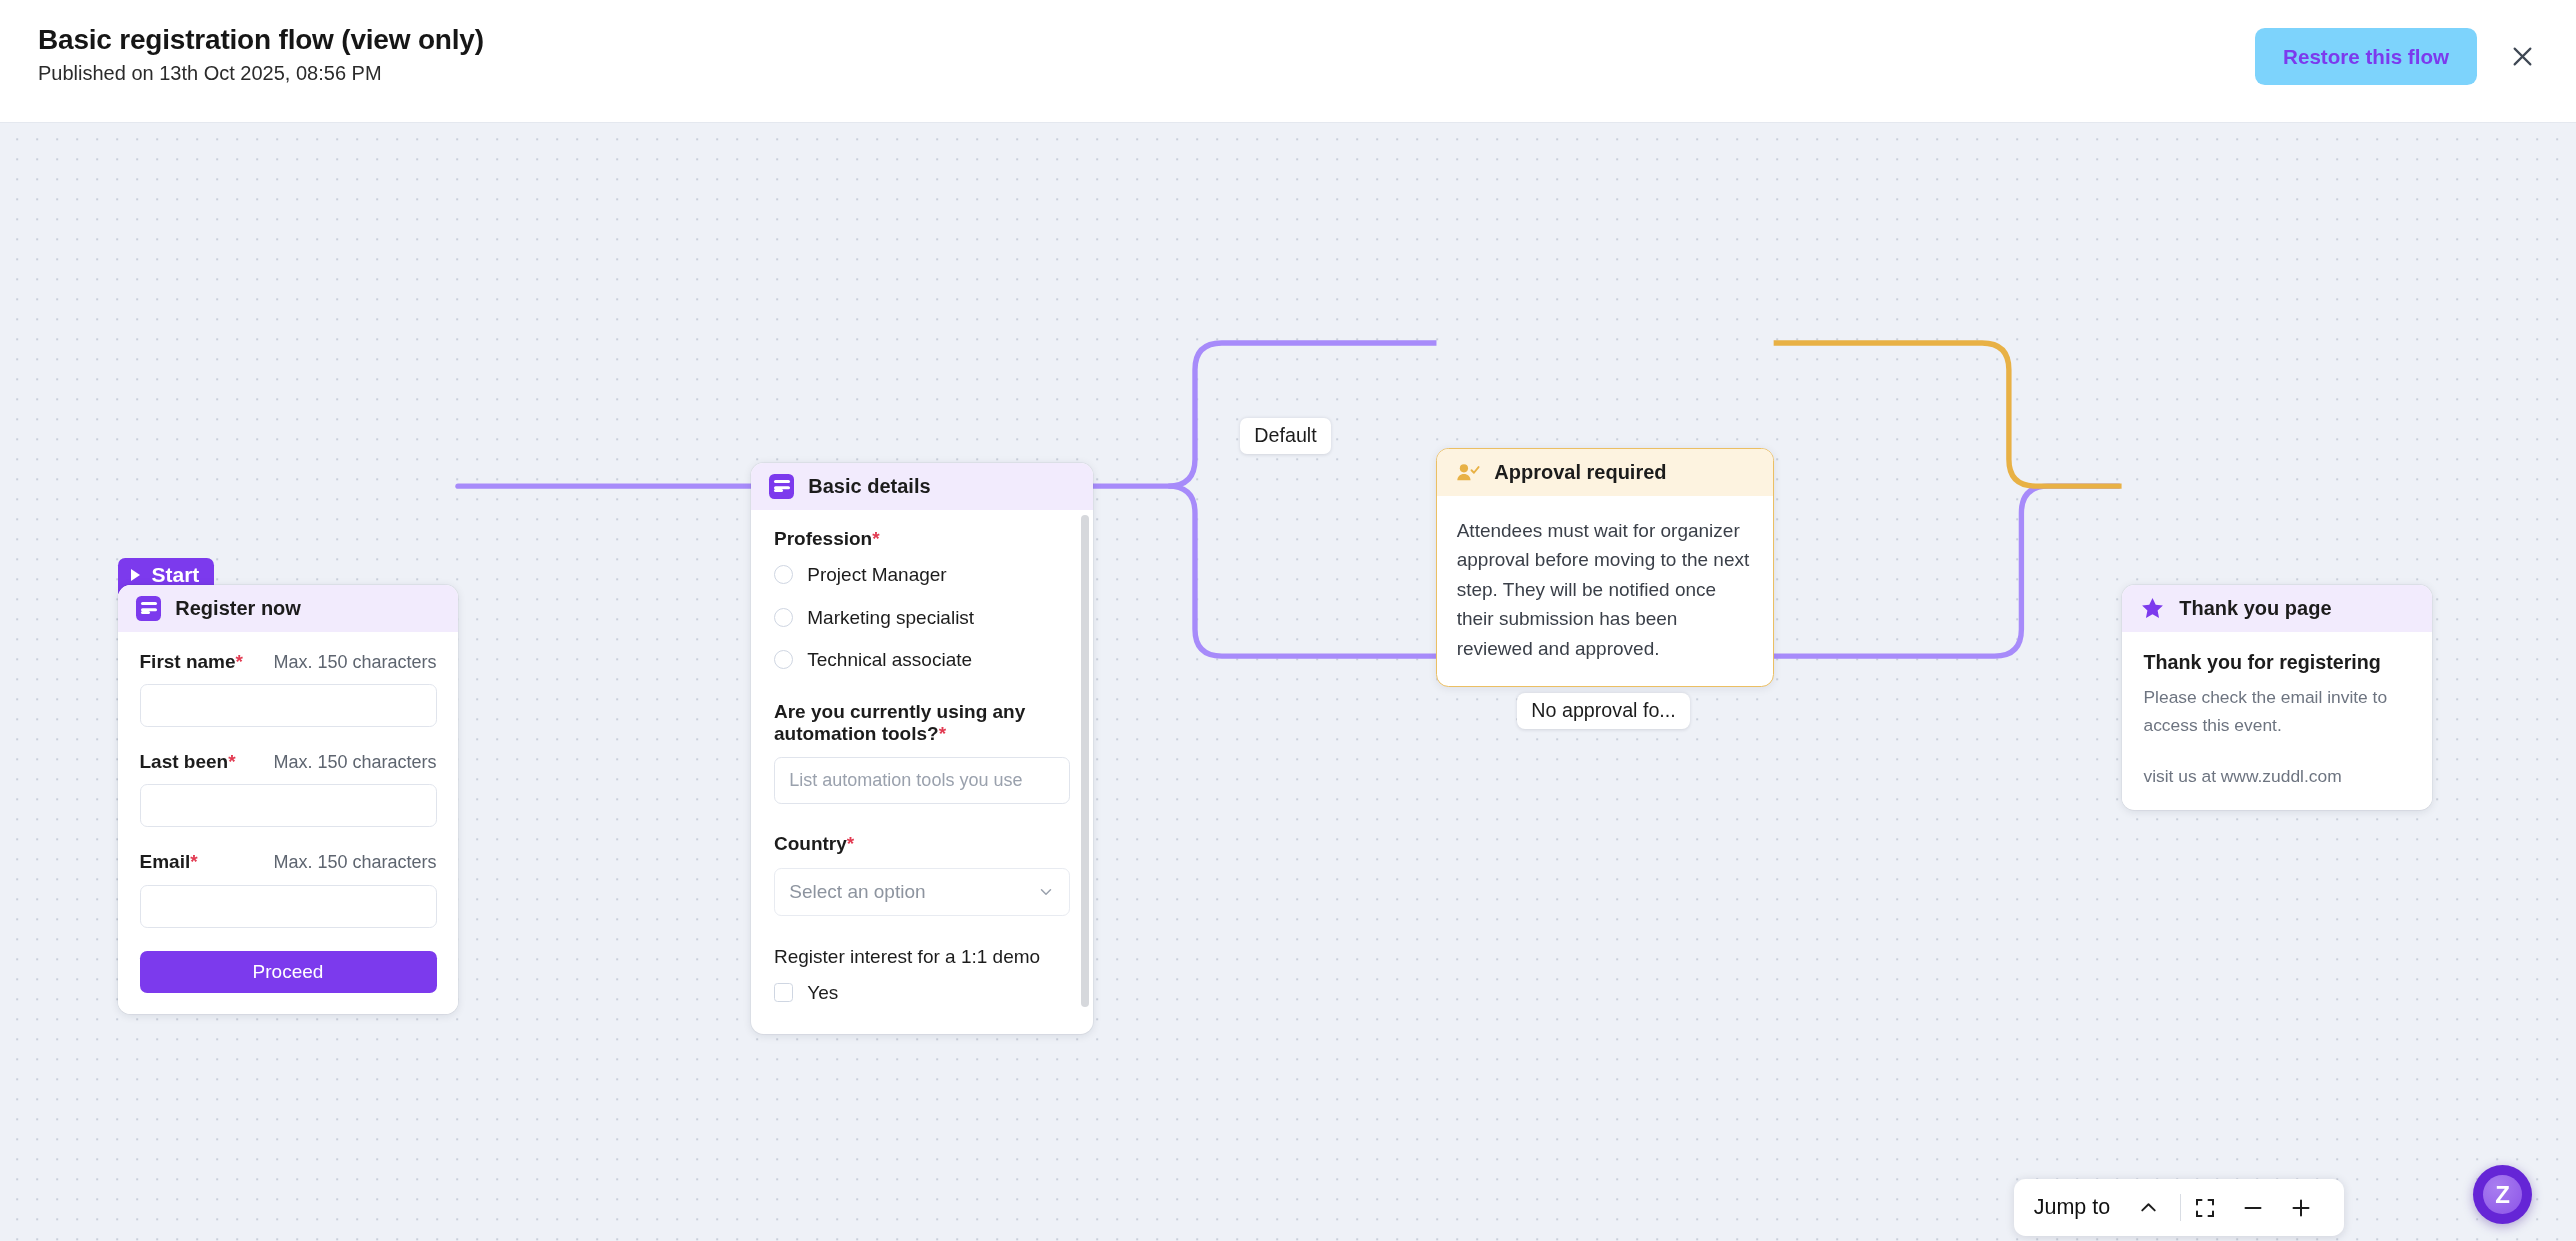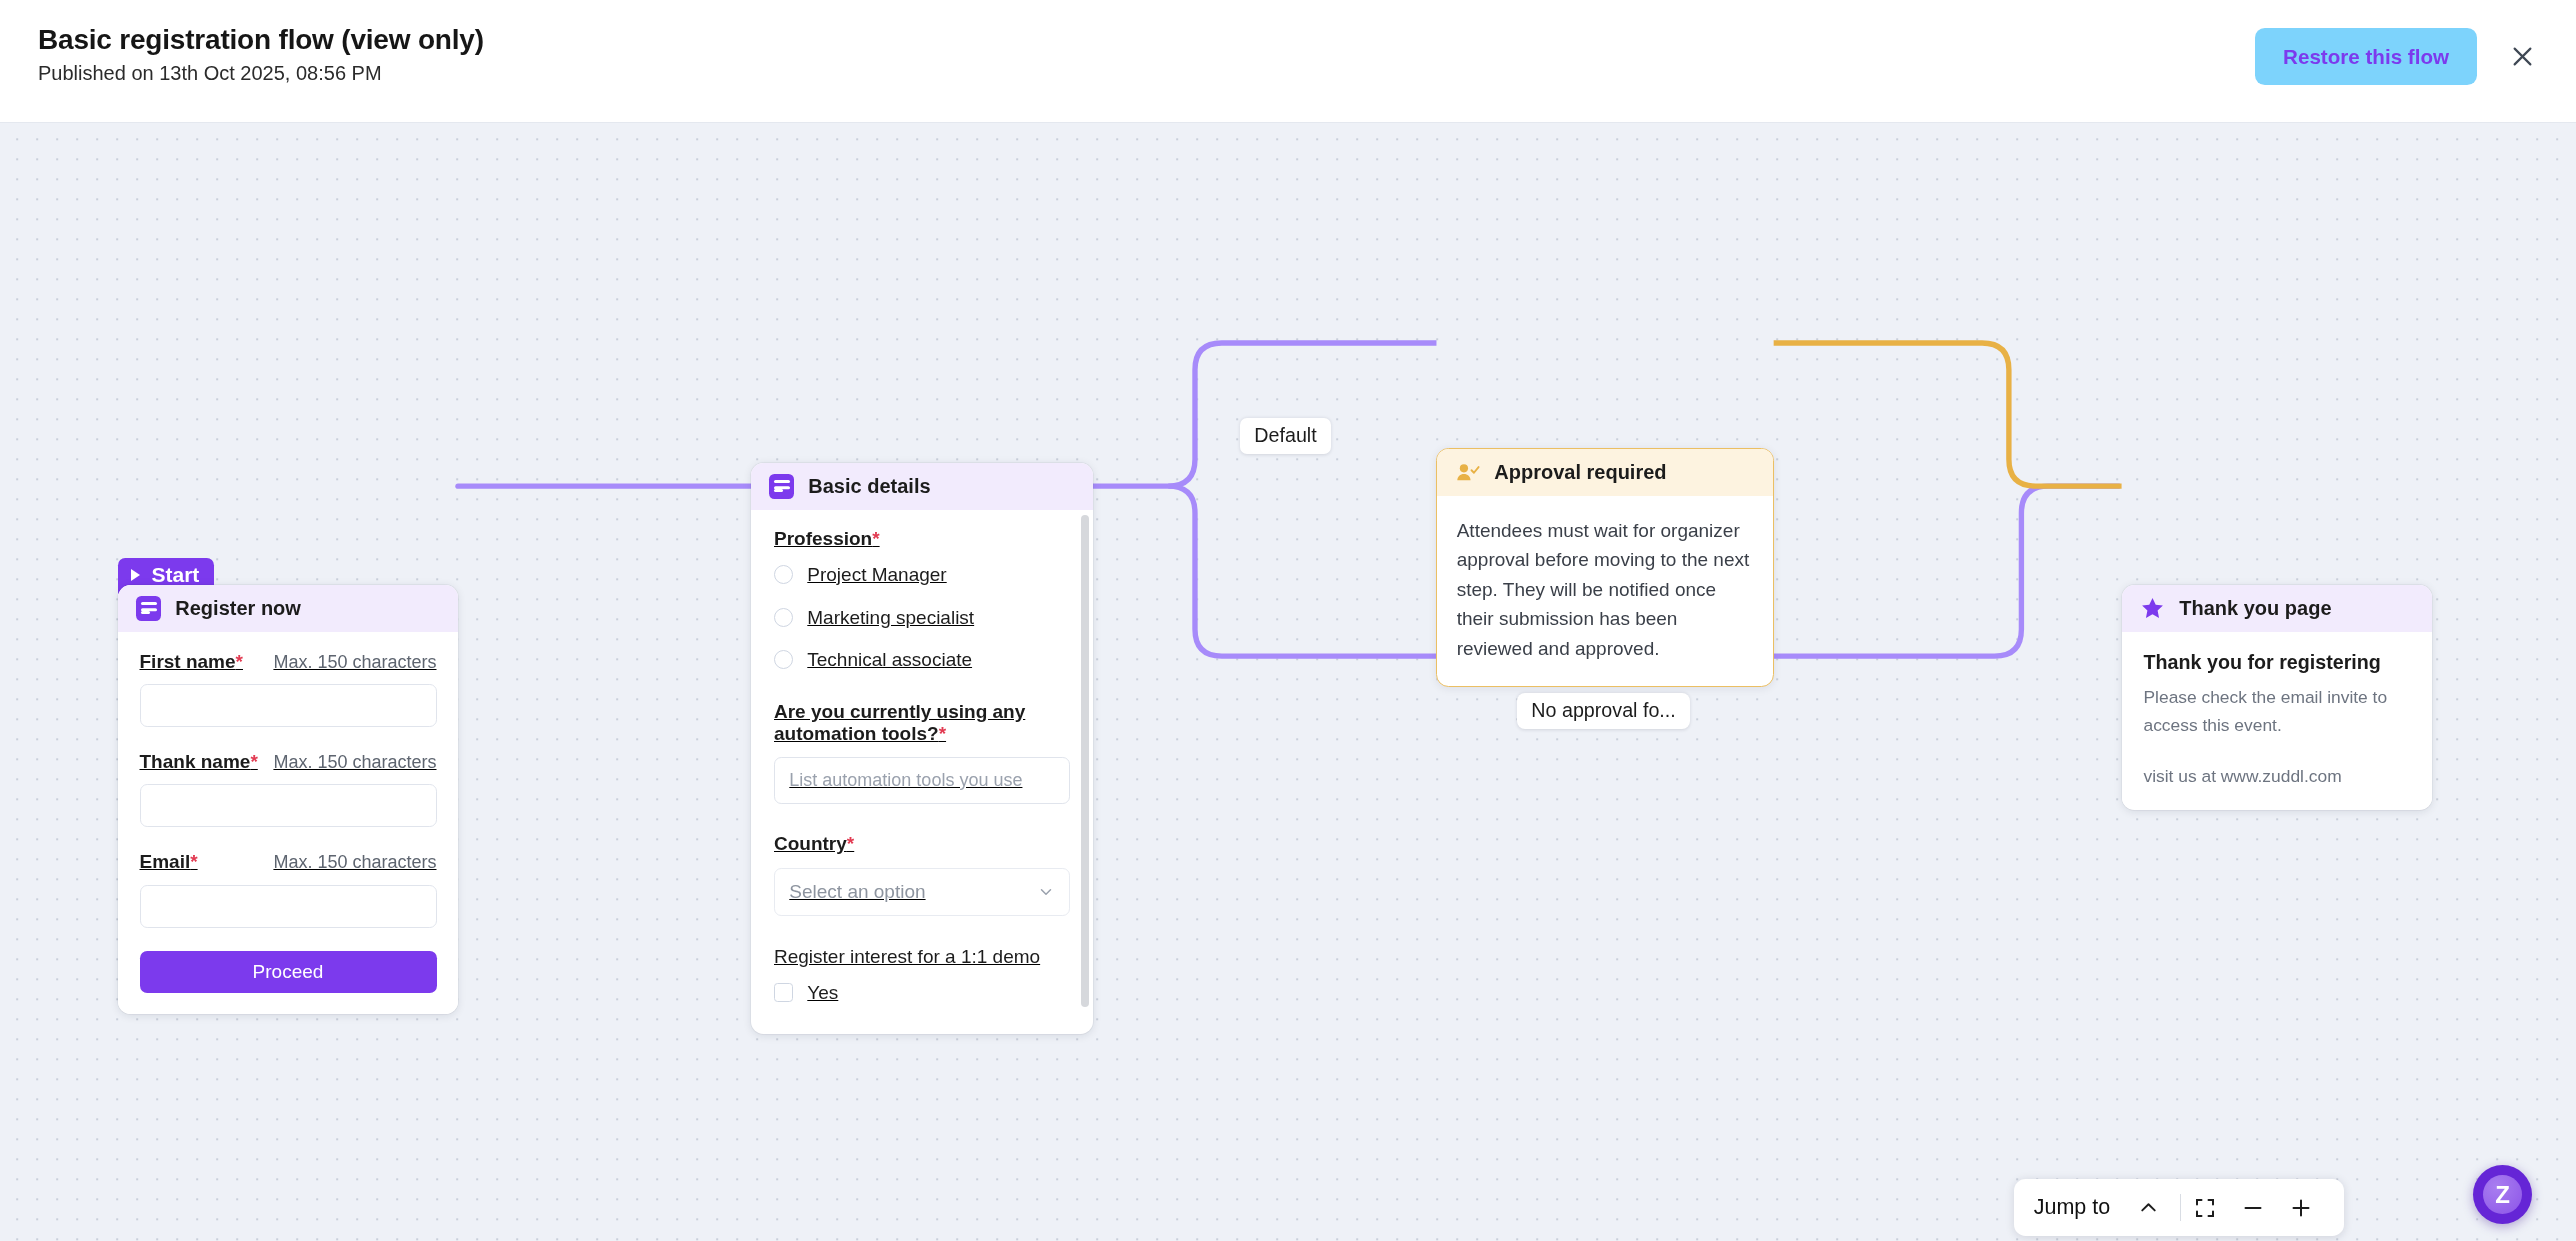--- a/index.html
+++ b/index.html
@@ -105,21 +105,21 @@
     z-index: 19;
   }
   .play-tri {
     width: 0; height: 0;
     border-left: 9.8px solid #fff;
     border-top: 6.3px solid transparent;
     border-bottom: 6.3px solid transparent;
   }
 
   
-  .field { margin-bottom: 23px; text-decoration: underline; }
+  .field { margin-bottom: 23px; }
   .field:last-child { margin-bottom: 0; }
   .field-row {
     display: flex; align-items: baseline; justify-content: space-between;
     margin-bottom: 10.7px;
   }
   .field-label {
     font-size: 19px; font-weight: bold; color: #1c1c1c; line-height: 23px;
   }
   .req { color: #e23b52; font-weight: bold; }
   .field-hint { font-size: 18px; color: #5e6570; line-height: 21.5px; }
@@ -293,21 +293,21 @@
       <div class="field">
         <div class="field-row">
           <span class="field-label"><span>First name</span><span class="req">*</span></span>
           <span class="field-hint">Max. 150 characters</span>
         </div>
         <div class="input-box"></div>
       </div>
 
       <div class="field">
         <div class="field-row">
-          <span class="field-label"><span>Thank name</span><span class="req">*</span></span>
+          <span class="field-label"><span>Last been</span><span class="req">*</span></span>
           <span class="field-hint">Max. 150 characters</span>
         </div>
         <div class="input-box"></div>
       </div>
 
       <div class="field">
         <div class="field-row">
           <span class="field-label"><span>Email</span><span class="req">*</span></span>
           <span class="field-hint">Max. 150 characters</span>
         </div>

